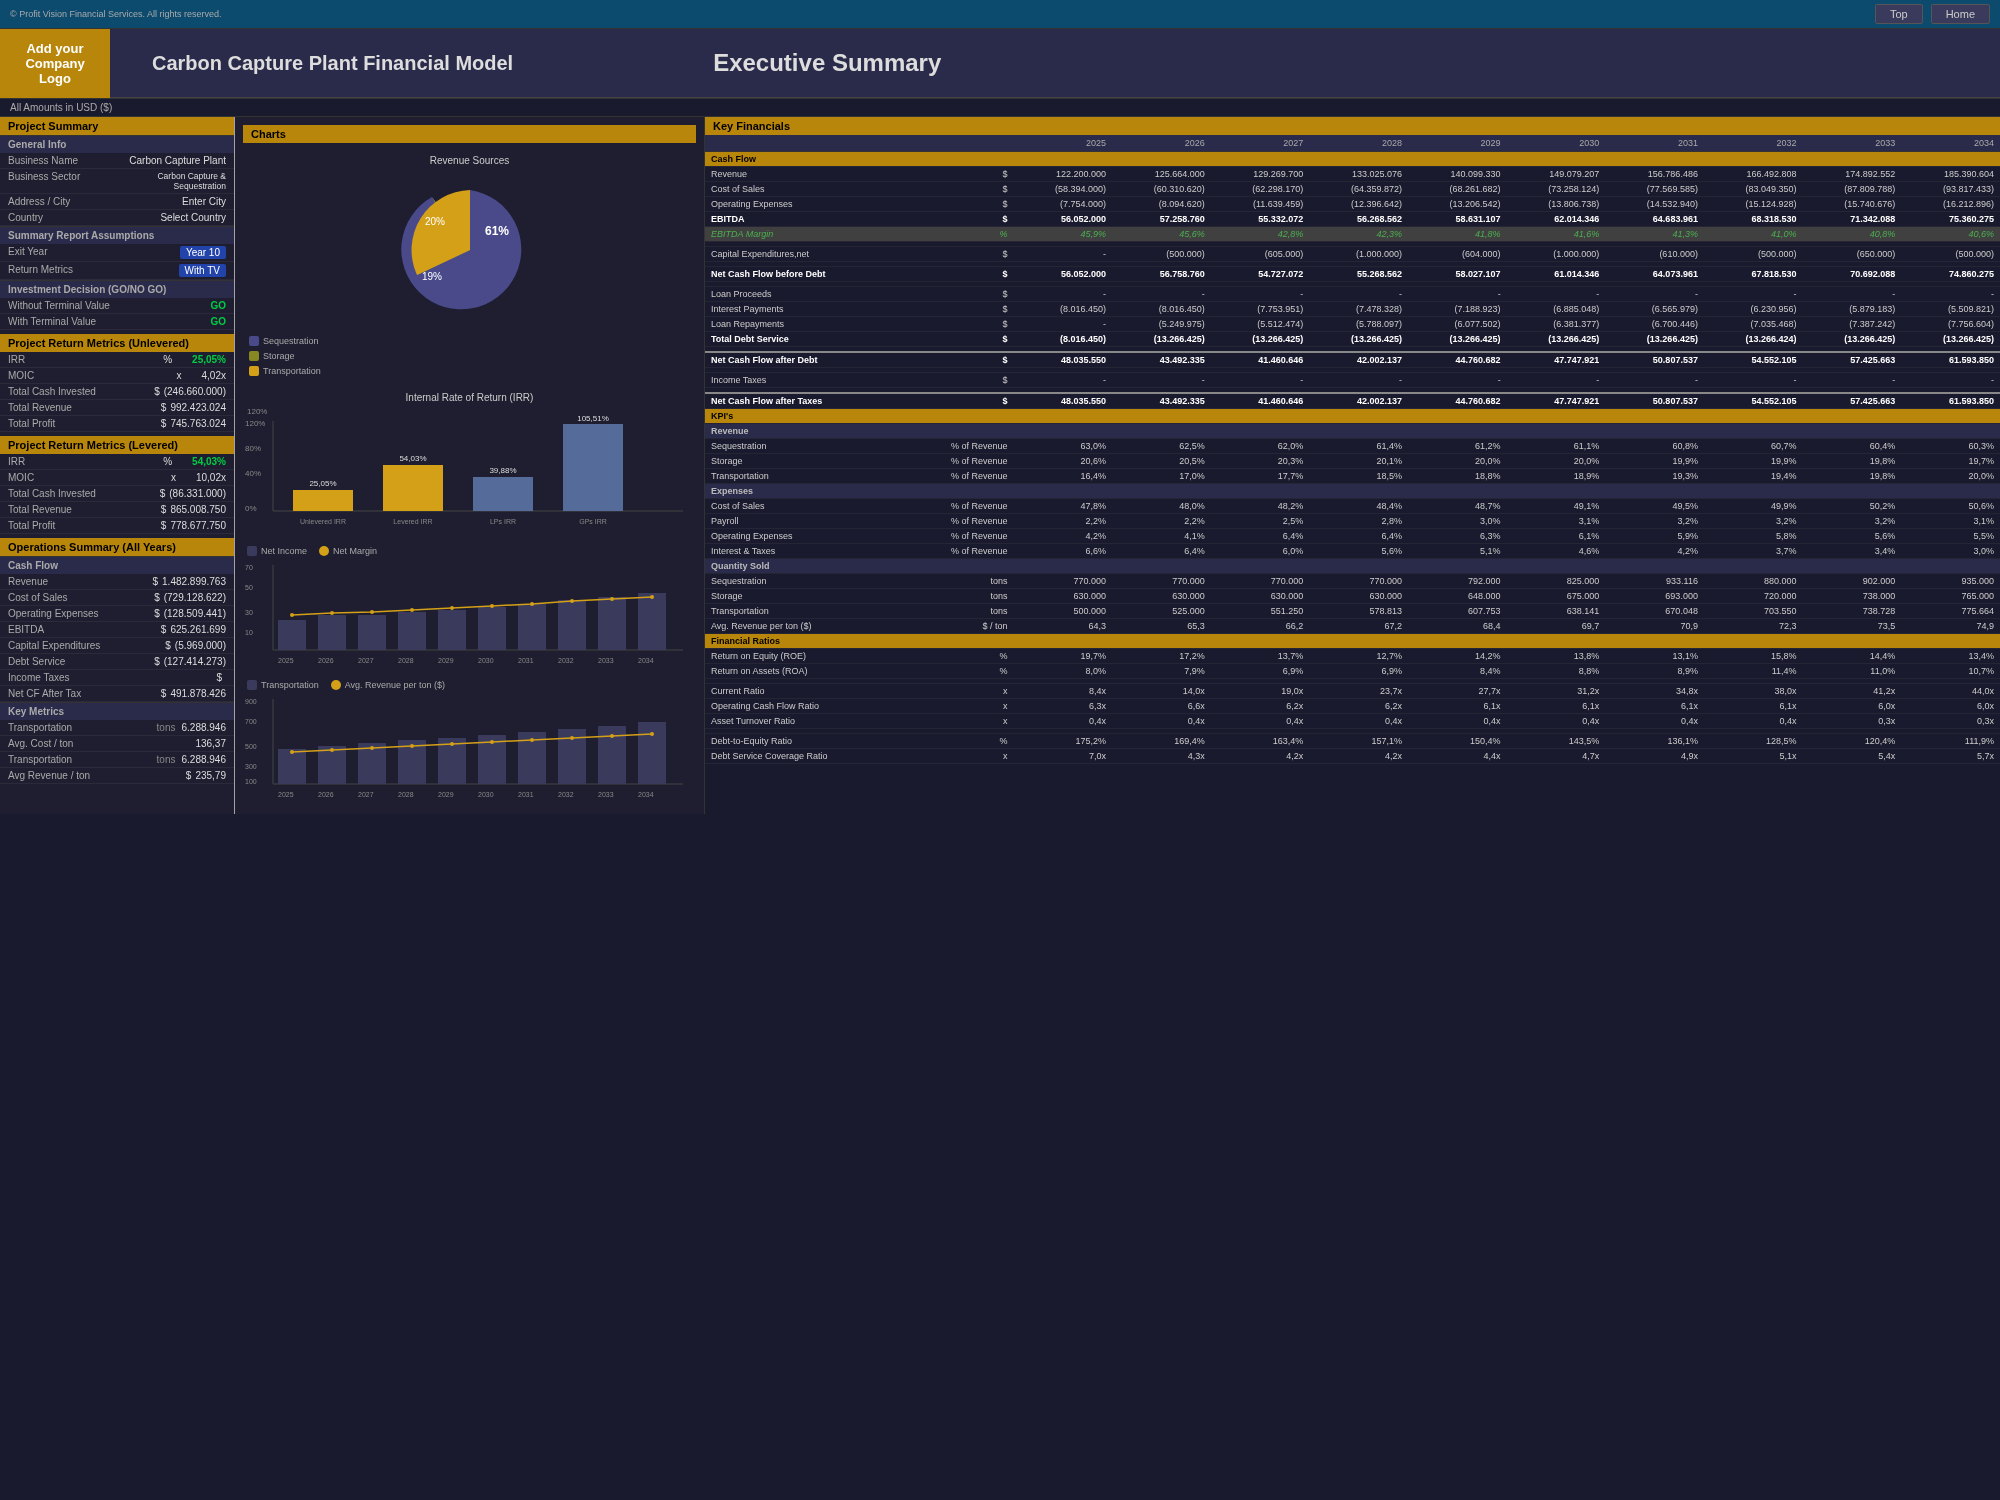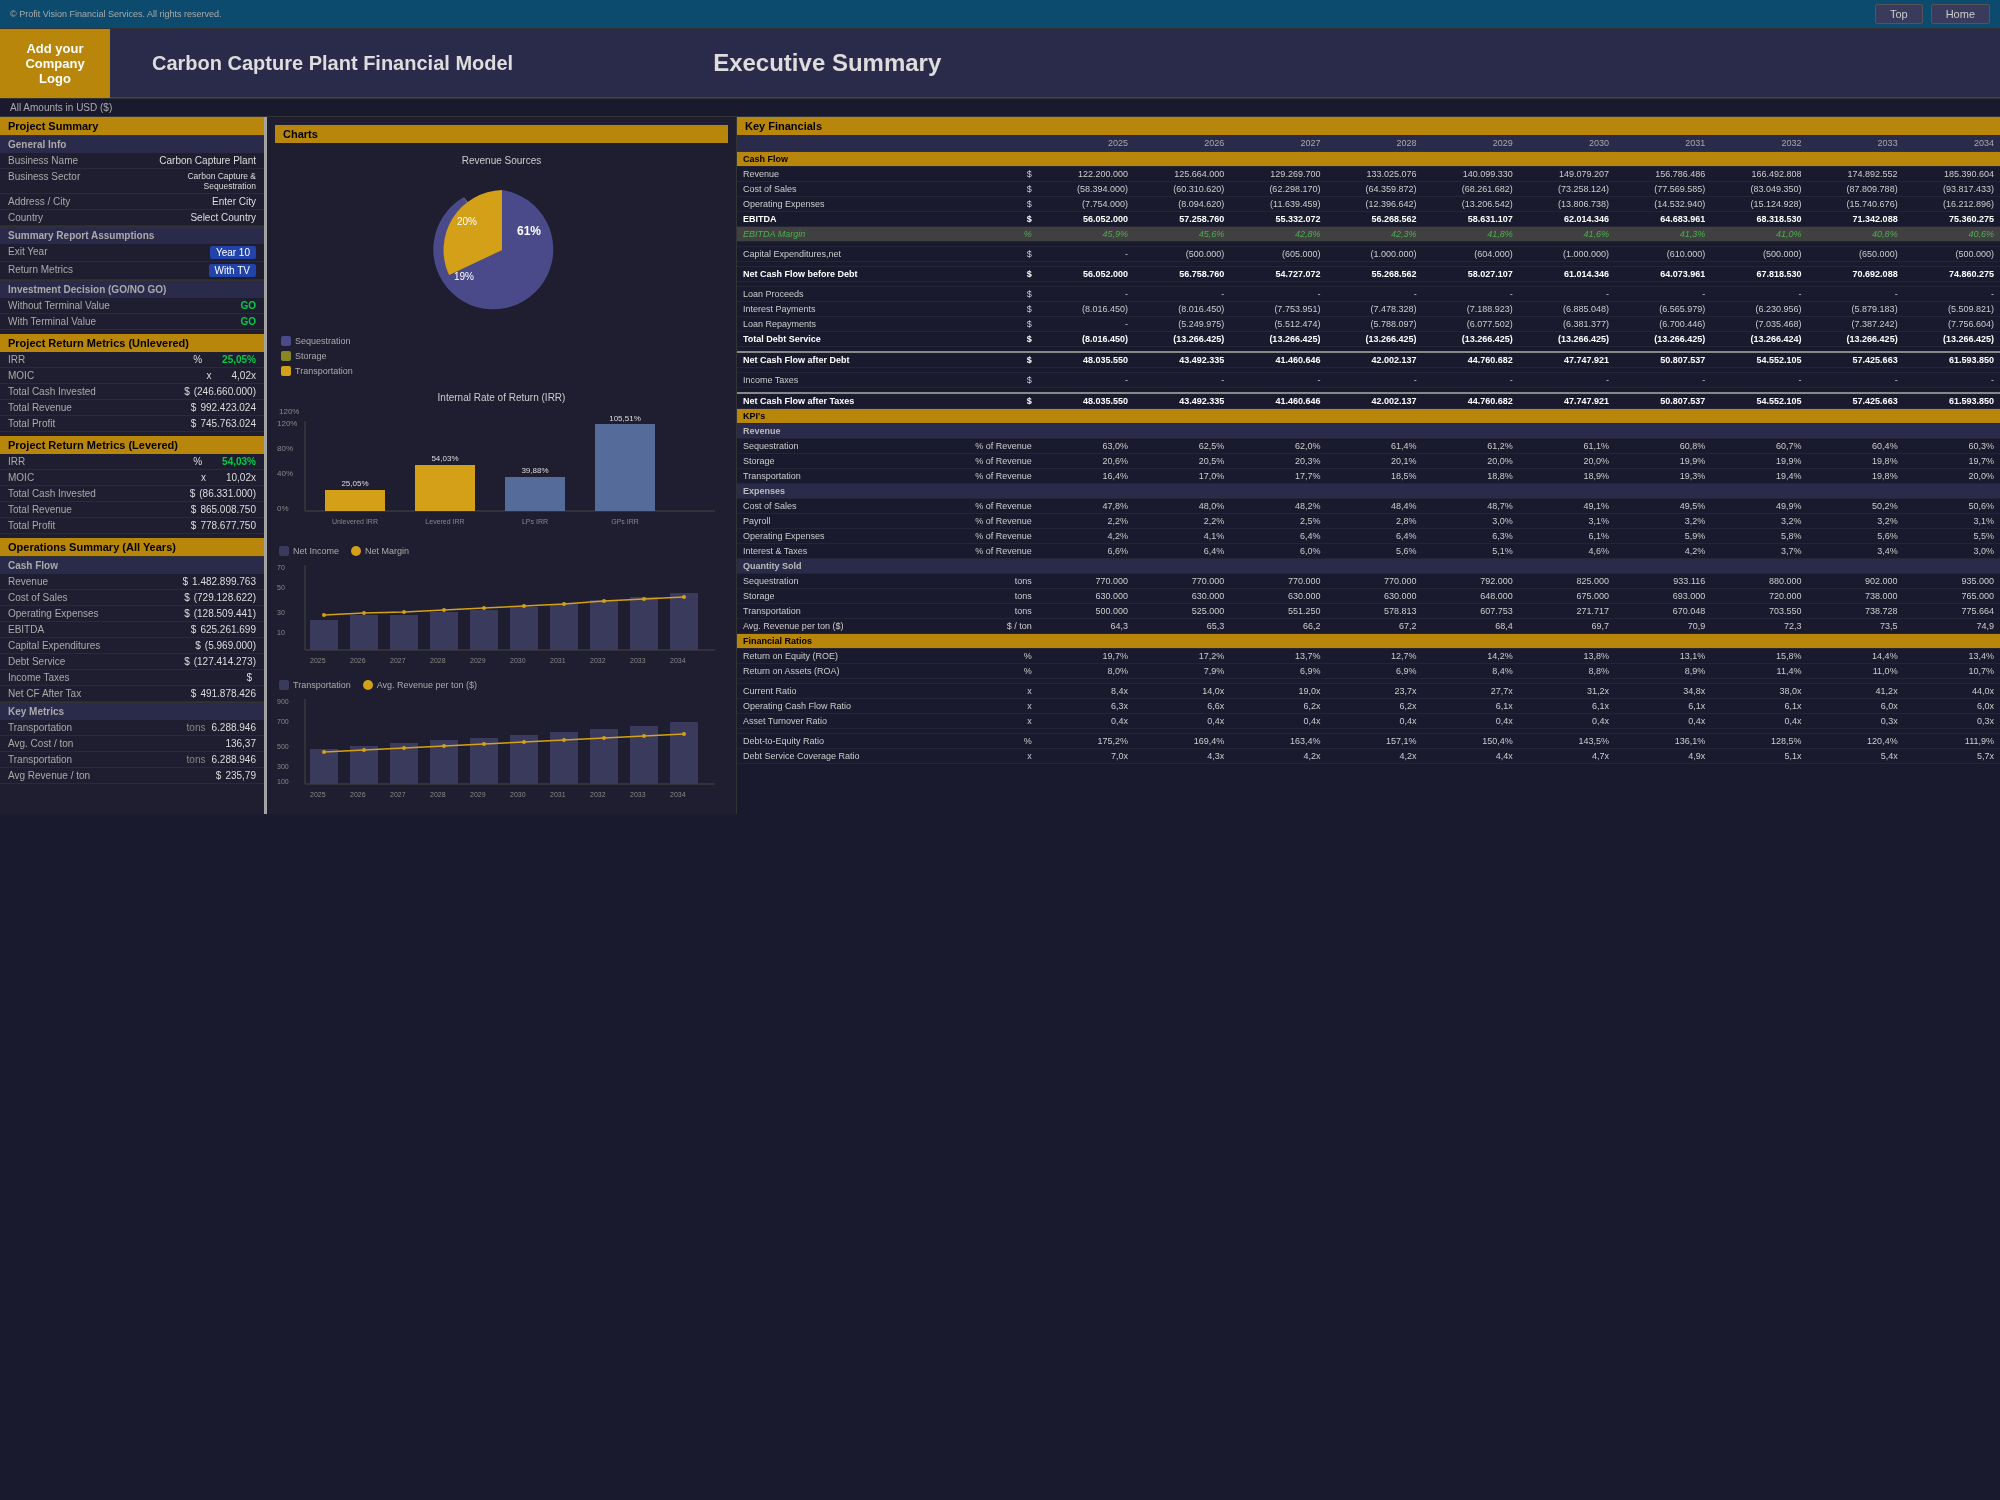--- a/index.html
+++ b/index.html
@@ -11,21 +11,21 @@
 
     .currency-bar { background: #1a1a2e; padding: 3px 10px; font-size: 10px; color: #aaa; border-bottom: 1px solid #333; }
 
     .company-logo-box { background: #b8860b; color: #fff; font-weight: bold; padding: 12px 16px; text-align: center; font-size: 13px; width: 110px; min-height: 50px; display: flex; align-items: center; justify-content: center; }
 
     .exec-summary-header { background: #2a2a4a; padding: 16px 20px; font-size: 20px; color: #ddd; font-weight: bold; border-bottom: 1px solid #444; flex: 1; display: flex; align-items: center; }
 
     .main-layout { display: flex; }
 
     
-    .left-panel { width: 267px; background: #1e1e30; border-right: 3px solid #a3a3a3; flex-shrink: 0; }
+    .left-panel { width: 235px; background: #1e1e30; border-right: 1px solid #a3a3a3; flex-shrink: 0; }
 
     .section-header { background: #b8860b; color: #000; font-weight: bold; padding: 3px 8px; font-size: 11px; }
     .subsection-header { background: #2a2a4a; color: #aaa; font-weight: bold; padding: 3px 8px; font-size: 10px; border-top: 1px solid #333; }
     .row-item { display: flex; justify-content: space-between; padding: 2px 8px; font-size: 10px; border-bottom: 1px solid #2a2a3a; }
     .row-item .label { color: #aaa; }
     .row-item .value { color: #ddd; text-align: right; max-width: 100px; }
     .row-item .value.green { color: #00cc44; font-weight: bold; }
     .row-item .value.blue { background: #2244aa; color: #fff; padding: 1px 6px; border-radius: 2px; font-size: 10px; }
 
     
@@ -845,21 +845,21 @@
                   <td class="num">765.000</td>
                 </tr>
                 <tr>
                   <td class="label">Transportation</td>
                   <td class="num">tons</td>
                   <td class="num">500.000</td>
                   <td class="num">525.000</td>
                   <td class="num">551.250</td>
                   <td class="num">578.813</td>
                   <td class="num">607.753</td>
-                  <td class="num">271.717</td>
+                  <td class="num">638.141</td>
                   <td class="num">670.048</td>
                   <td class="num">703.550</td>
                   <td class="num">738.728</td>
                   <td class="num">775.664</td>
                 </tr>
                 <tr>
                   <td class="label">Avg. Revenue per ton ($)</td>
                   <td class="num">$ / ton</td>
                   <td class="num">64,3</td>
                   <td class="num">65,3</td>

